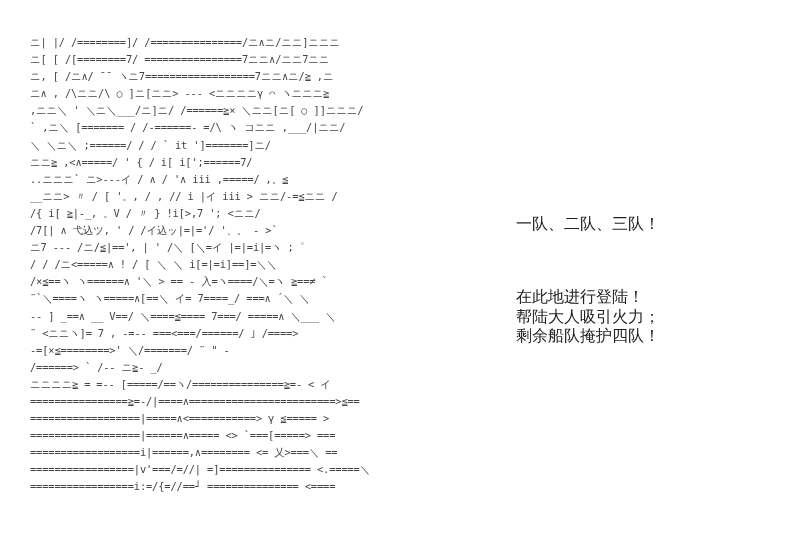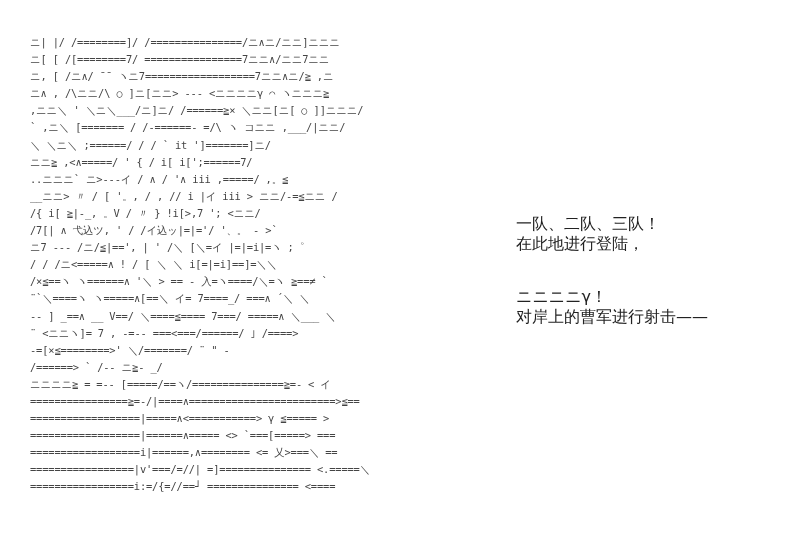--- a/index.html
+++ b/index.html
@@ -19,19 +19,19 @@
   .dlg-2 { top: 287px; }
   .line { display: block; white-space: nowrap; }
 </style>
 </head>
 <body>
 
 <pre class="art"><span class="line">ニ|     |/      /========]/ /===============/ニ∧ニ/ニニ]ニニニ</span><span class="line">ニ[     [     /[========7/ ================7ニニ∧/ニニ7ニニ</span><span class="line">ニ,    [ /ニ∧/ ¯¯ ヽニ7==================7ニニ∧ニ/≧ ,ニ</span><span class="line">ニ∧    , /\ニニ/\  ○  ]ニ[ニニ&gt;    ---     &lt;ニニニニγ ⌒  ヽニニニ≧</span><span class="line">,ニニ＼   '  ＼ニ＼___/ニ]ニ/   /======≧×   ＼ニニ[ニ[  ○  ]]ニニニ/</span><span class="line">`    ,ニ＼    [=======  /     /-======- =/\     ヽ コニニ ,___/|ニニ/</span><span class="line">＼   ＼ニ＼  ;======/     /       /     ` it     ']=======]ニ/</span><span class="line">ニニ≧  ,&lt;∧=====/    '   {      /      i[       i[';======7/</span><span class="line">..ニニニ`   ニ&gt;---イ /   ∧       /      '∧      iii ,=====/    ,。≦</span><span class="line">     __ニニ&gt;   〃 /    [ '。, /       , // i  |イ   iii &gt;  ニニ/-=≦ニニ /</span><span class="line">          /{  i[  ≧|-_, 。V     / 〃    } !i[&gt;,7  ';     &lt;ニニ/</span><span class="line">         /7[| ∧   弋込ツ, ' /   /イ込ッ|=|='/    '、。   - &gt;`</span><span class="line">ニ7 ---     /ニ/≦|==',  |    ' /＼    [＼=イ |=|=i|=ヽ   ;゜</span><span class="line">/ /    /ニ&lt;=====∧  !  /     [      ＼  ＼ i[=|=i]==]=＼＼</span><span class="line">/×≦==ヽ      ヽ======∧ '＼   &gt; == -    入=ヽ====/＼=ヽ  ≧==≠  `</span><span class="line">¨`＼====ヽ      ヽ=====∧[==＼        イ= 7====_/ ===∧ ´＼     ＼</span><span class="line">--   ] _==∧    __ V==/   ＼====≦==== 7===/  =====∧    ＼___  ＼</span><span class="line">         ¨  &lt;ニニヽ]= 7     ,  -=-- ===&lt;===/======/ ｣  /====&gt;</span><span class="line">                  -=[×≦========&gt;'   ＼/=======/           ¨ " -</span><span class="line">                 /======&gt;   ` /--      ニ≧-  _/</span><span class="line">ニニニニ≧ = =--     [=====/==ヽ/===============≧=-   &lt;             イ</span><span class="line">================≧=-/|====∧========================&gt;≦==</span><span class="line">==================|=====∧&lt;===========&gt; γ ≦===== &gt;</span><span class="line">==================|======∧=====   &lt;&gt;  `===[=====&gt;  ===</span><span class="line">==================i|======,∧========   &lt;= 乂&gt;===＼ ==</span><span class="line">=================|v'===/=//| =]===============  &lt;.=====＼</span><span class="line">=================i:=/{=//==┘ ===============  &lt;====</span></pre>
 
 <div class="dialogue dlg-1">
   <span class="line">一队、二队、三队！</span>
-  <span class="line">在此地进行登陆，</span>
 </div>
 
 <div class="dialogue dlg-2">
-  <span class="line">ニニニニγ！</span>
-  <span class="line">对岸上的曹军进行射击——</span>
+  <span class="line">在此地进行登陆！</span>
+  <span class="line">帮陆大人吸引火力；</span>
+  <span class="line">剩余船队掩护四队！</span>
 </div>
 
 </body></html>

